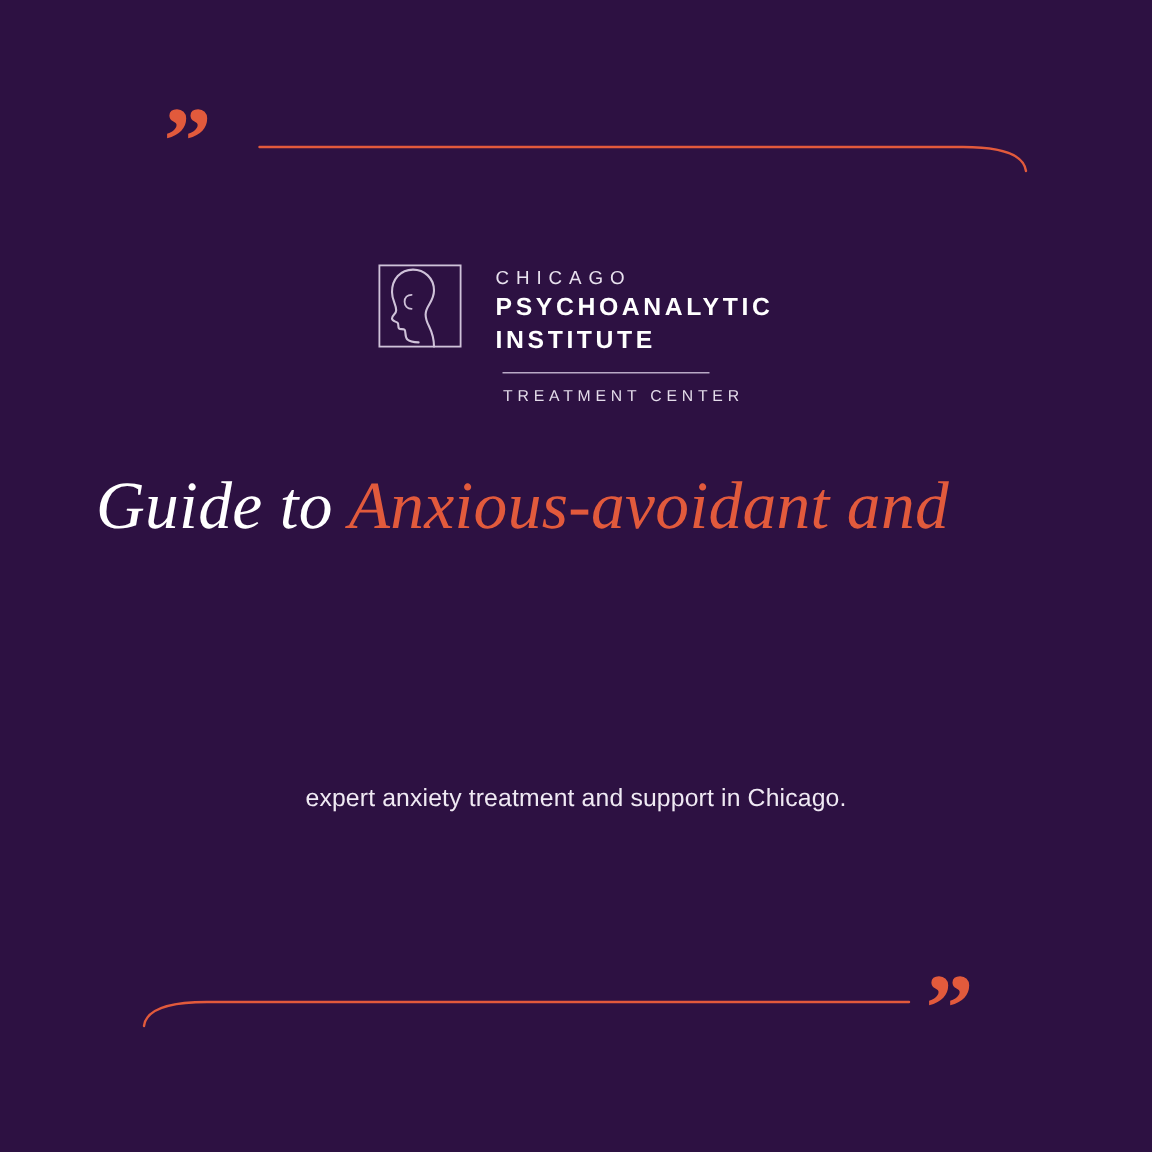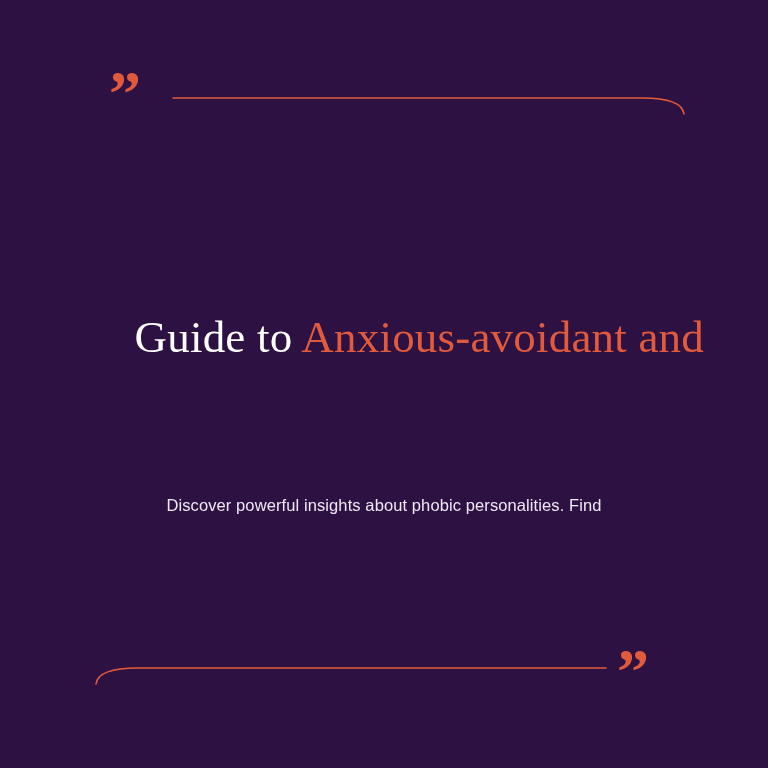--- a/index.html
+++ b/index.html
@@ -110,22 +110,23 @@
     margin-top: 9px;
     margin-left: 5px;
   }
 
   
   .headline {
     position: absolute;
     left: 64px;
     right: 64px;
     top: 306px;
-    text-align: right;
+    text-align: left;
     font-family: "Liberation Serif", serif;
+    font-style: italic;
     font-size: 45px;
     line-height: 1.38;
     color: #ffffff;
     letter-spacing: 0.2px;
   }
   .headline .accent {
     color: #e25a3c;
   }
 
   
@@ -145,27 +146,44 @@
 <body>
 
 <div class="card">
 
   <div class="quote-mark quote-top">”</div>
 
   <svg class="rule rule-top" width="520" height="40" viewBox="0 0 520 40" aria-hidden="true">
     <path d="M1 20 L470 20 Q510 20 512 36" fill="none" stroke="#e25a3c" stroke-width="1.6" stroke-linecap="round"></path>
   </svg>
 
+  <div class="logo">
+    <div class="logo-inner">
+      <svg class="logo-mark" viewBox="0 0 60 60" aria-hidden="true">
+        <rect x="1" y="1" width="58" height="58" fill="none" stroke="#cfc2d9" stroke-width="1.3"></rect>
+        <path d="M40 59 C40 46 34 44 34 36 C34 30 40 27 40 19 C40 10 33 4 25 4 C16 4 10 11 10 20 C10 26 13 29 13 33 C13 36 10 36 10 39 C10 41 13 41 14 42 C15 43 14 45 15 46 C16 47 18 46 19 47 C20 48 19 52 21 54 C23 56 27 56 29 56" fill="none" stroke="#cfc2d9" stroke-width="1.5" stroke-linecap="round"></path>
+        <path d="M24 22 C21 22 19 24 19 27 C19 30 21 32 24 32" fill="none" stroke="#cfc2d9" stroke-width="1.3" stroke-linecap="round"></path>
+      </svg>
+      <div class="logo-text">
+        <div class="logo-line1">CHICAGO</div>
+        <div class="logo-line2">PSYCHOANALYTIC</div>
+        <div class="logo-line3">INSTITUTE</div>
+        <div class="logo-divider"></div>
+        <div class="logo-line4">TREATMENT CENTER</div>
+      </div>
+    </div>
+  </div>
 
   <div class="headline">
     <span>Guide to </span><span class="accent">Anxious-avoidant and</span><br>
   </div>
 
   <div class="subtitle">
-    <span>Discover powerful insights about phobic personalities. Find</span><br>
+    <br>
+    <span>expert anxiety treatment and support in Chicago.</span>
   </div>
 
   <svg class="rule rule-bottom" width="520" height="40" viewBox="0 0 520 40" aria-hidden="true">
     <path d="M8 36 Q10 20 50 20 L518 20" fill="none" stroke="#e25a3c" stroke-width="1.6" stroke-linecap="round"></path>
   </svg>
 
   <div class="quote-mark quote-bottom">”</div>
 
 </div>
 

